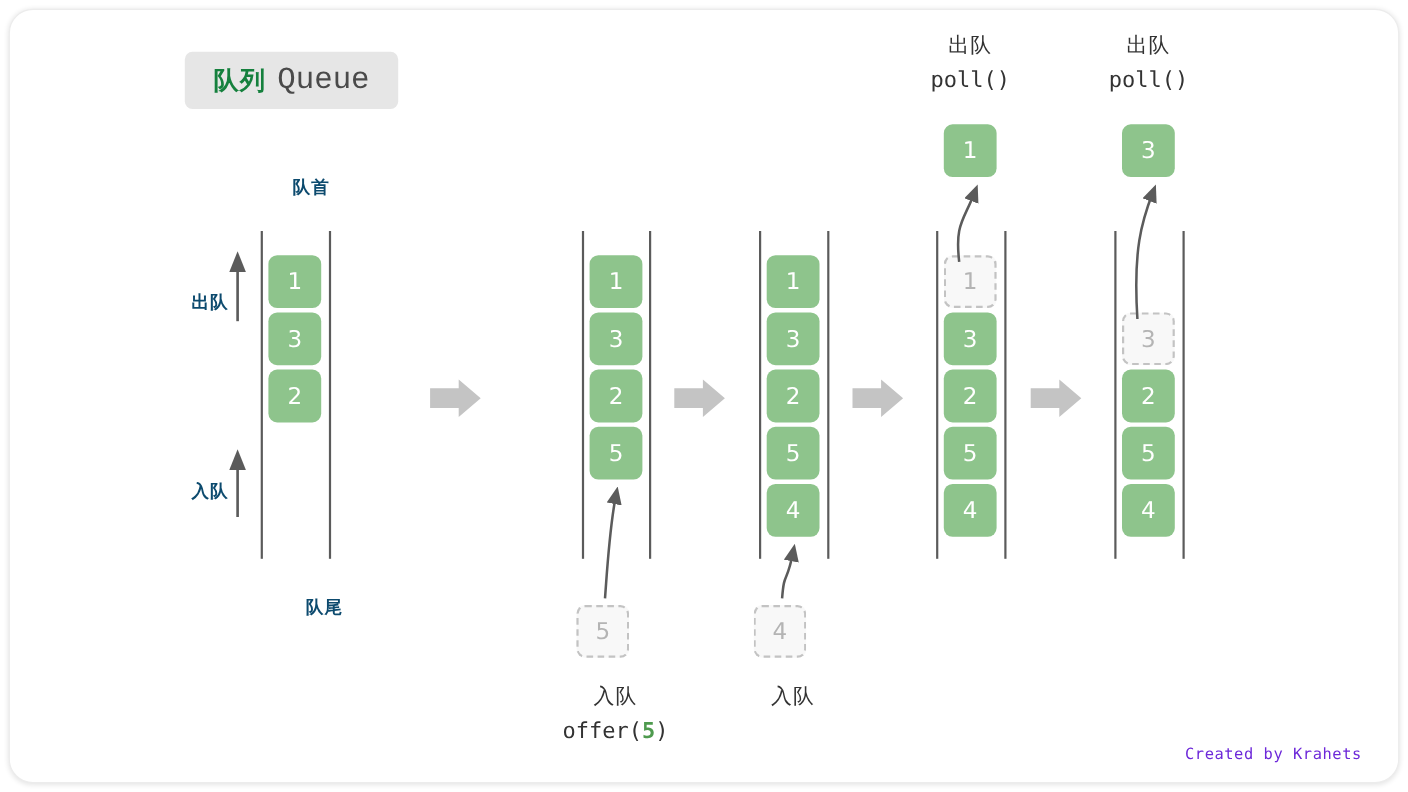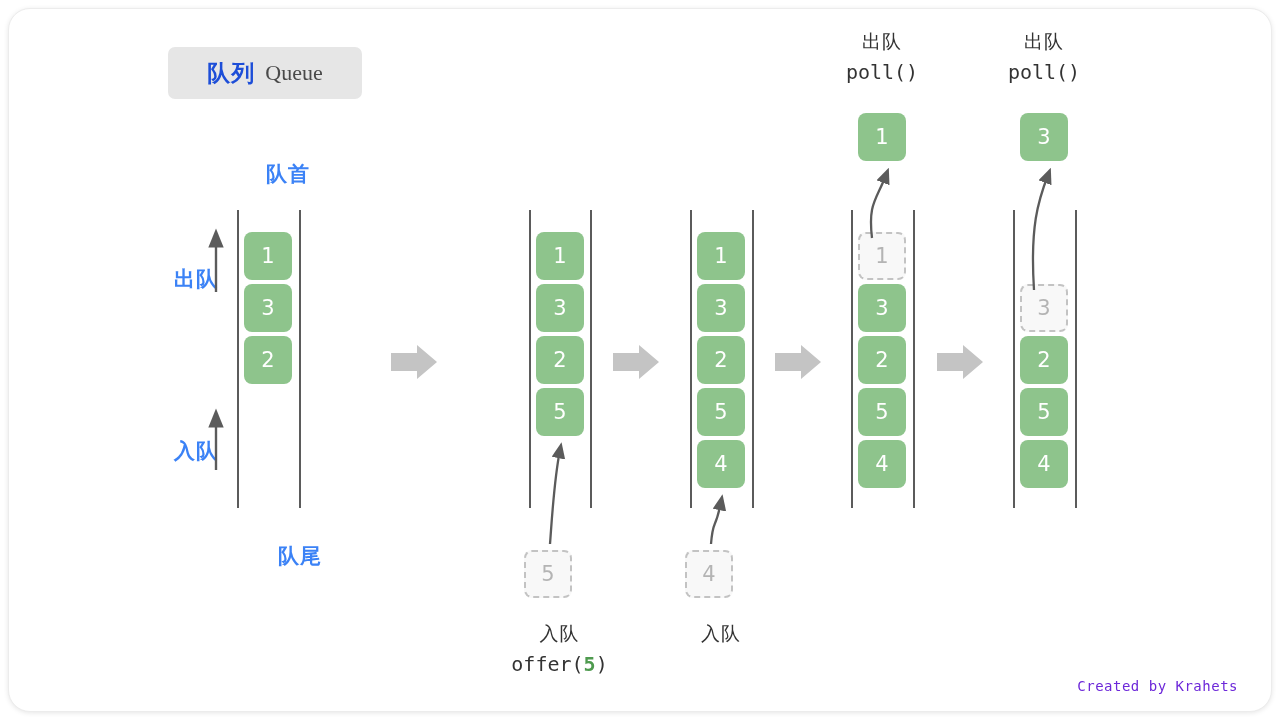--- a/index.html
+++ b/index.html
@@ -37,36 +37,36 @@
     height: 52px;
     background: #e6e6e6;
     border-radius: 7px;
     display: flex;
     align-items: center;
     justify-content: center;
   }
   .title-cn {
     font-size: 23px;
     font-weight: bold;
-    color: #1d4ed8;
+    color: #15803d;
     letter-spacing: 1px;
   }
   .title-en {
-    font-size: 22px;
+    font-size: 28px;
     color: #4a4a4a;
-    font-family: Liberation Serif, serif;
+    font-family: Liberation Mono, monospace;
     margin-left: 10px;
   }
 
   
   .lbl-bold-cn {
     position: absolute;
-    font-size: 21px;
+    font-size: 16px;
     font-weight: bold;
-    color: #3b82f6;
+    color: #0c4a6e;
     letter-spacing: 1px;
     white-space: nowrap;
     padding-left: 28px;
   }
   .op-label {
     position: absolute;
     text-align: center;
     white-space: nowrap;
     line-height: 1.5;
   }

